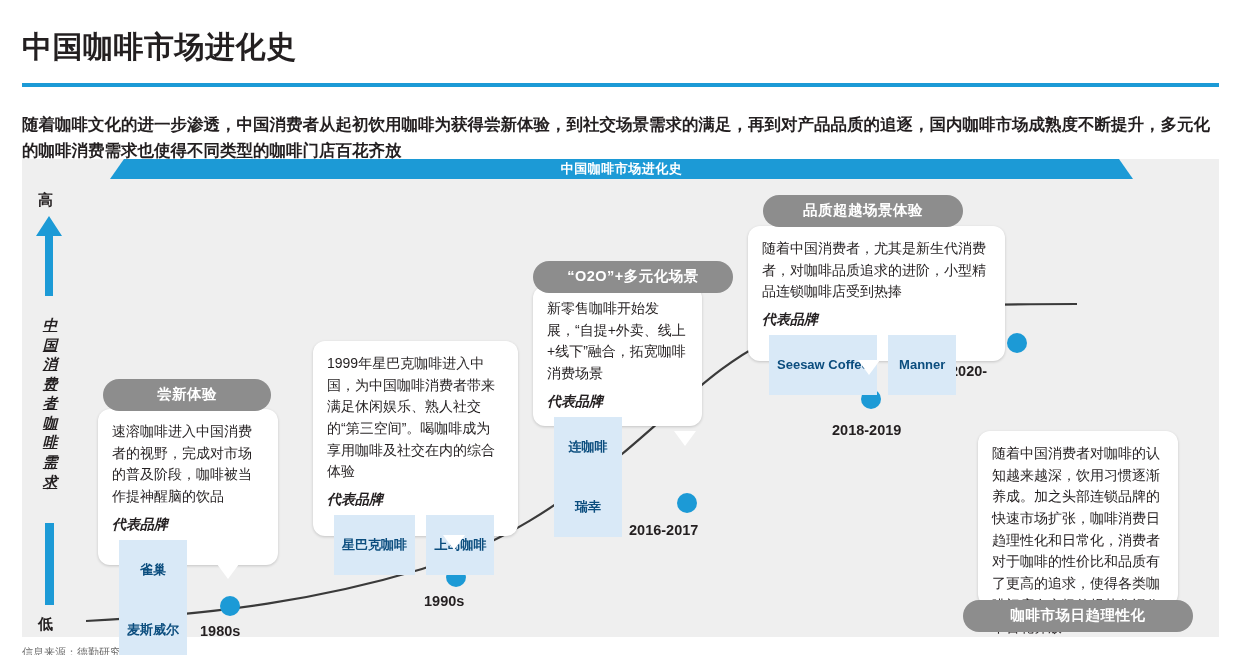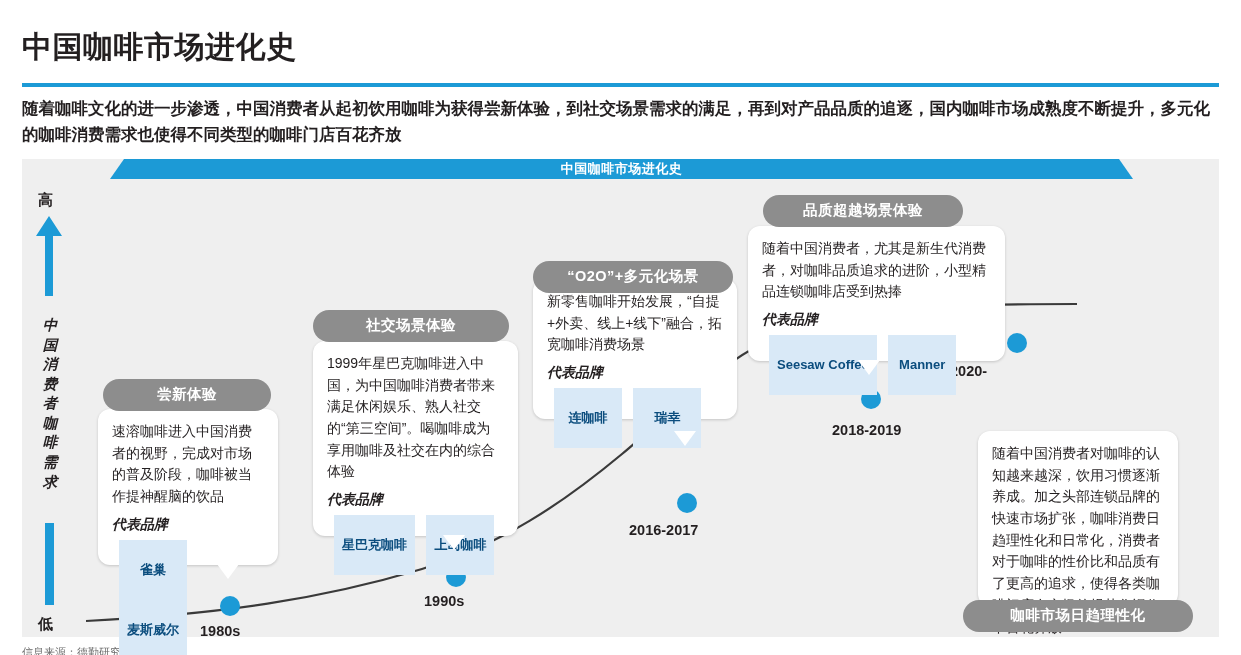--- a/index.html
+++ b/index.html
@@ -36,27 +36,26 @@
     position: absolute;
     left: 22px;
     top: 72px;
     width: 1197px;
     height: 4px;
     background: #1c9ad6;
   }
   .subtitle {
     position: absolute;
     left: 22px;
-    top: 86px;
+    top: 101px;
     width: 1200px;
     font-size: 16.5px;
     font-weight: 700;
     line-height: 1.55;
     color: #231f20;
-    font-family: Liberation Mono, monospace;
   }
   
   .panel {
     position: absolute;
     left: 22px;
     top: 148px;
     width: 1197px;
     height: 478px;
     background: #efefef;
   }
@@ -109,20 +108,21 @@
     position: absolute;
     left: 40px;
     top: 305px;
     width: 20px;
     font-size: 14.5px;
     font-weight: 700;
     font-style: italic;
     line-height: 1.35;
     text-align: center;
     color: #231f20;
+    text-decoration: underline;
   }
   
   .curve-svg {
     position: absolute;
     left: 22px;
     top: 148px;
     width: 1197px;
     height: 478px;
     pointer-events: none;
   }
@@ -256,33 +256,32 @@
   <div class="card" style="left:98px; top:398px; width:180px; height:156px;">
     <p>速溶咖啡进入中国消费者的视野，完成对市场的普及阶段，咖啡被当作提神醒脑的饮品</p>
     <span class="rep-label">代表品牌</span>
     <span class="brand-row">
       <span class="brand">雀巢</span>
       <span class="brand">麦斯威尔</span>
     </span>
   </div>
   <div class="tail" style="left:217px; top:553px;"></div>
 
-  <div class="pill" style="left:313px; top:299px; width:196px;">社交场景体验</div>
   <div class="card" style="left:313px; top:330px; width:205px; height:195px;">
     <p>1999年星巴克咖啡进入中国，为中国咖啡消费者带来满足休闲娱乐、熟人社交的“第三空间”。喝咖啡成为享用咖啡及社交在内的综合体验</p>
     <span class="rep-label">代表品牌</span>
     <span class="brand-row">
       <span class="brand">星巴克咖啡</span>
       <span class="brand">上岛咖啡</span>
     </span>
   </div>
   <div class="tail" style="left:443px; top:524px;"></div>
 
   <div class="pill" style="left:533px; top:250px; width:200px;">“O2O”+多元化场景</div>
-  <div class="card" style="left:533px; top:268px; width:204px; height:140px;">
+  <div class="card" style="left:533px; top:275px; width:169px; height:140px;">
     <p>新零售咖啡开始发展，“自提+外卖、线上+线下”融合，拓宽咖啡消费场景</p>
     <span class="rep-label">代表品牌</span>
     <span class="brand-row">
       <span class="brand">连咖啡</span>
       <span class="brand">瑞幸</span>
     </span>
   </div>
   <div class="tail" style="left:674px; top:420px;"></div>
 
   <div class="pill" style="left:763px; top:184px; width:200px;">品质超越场景体验</div>

